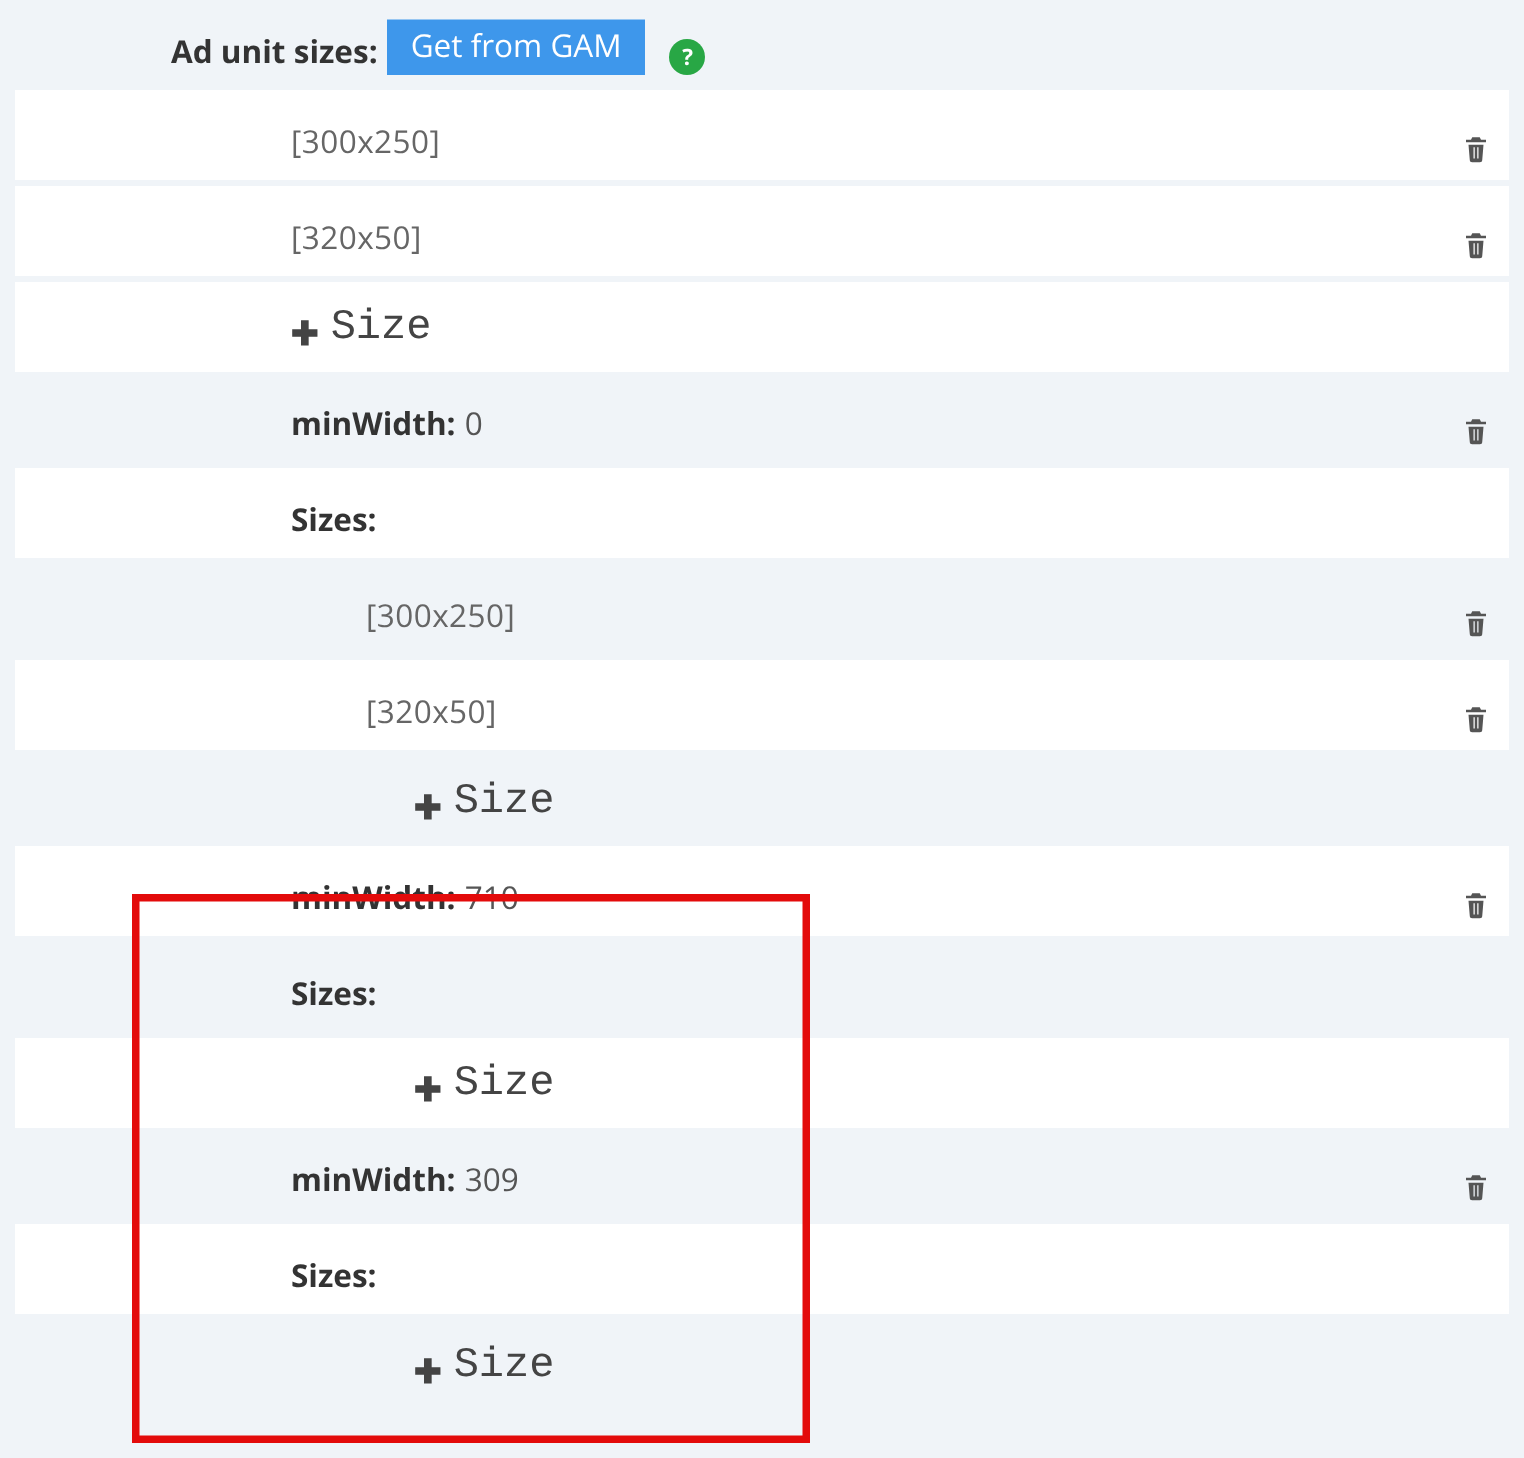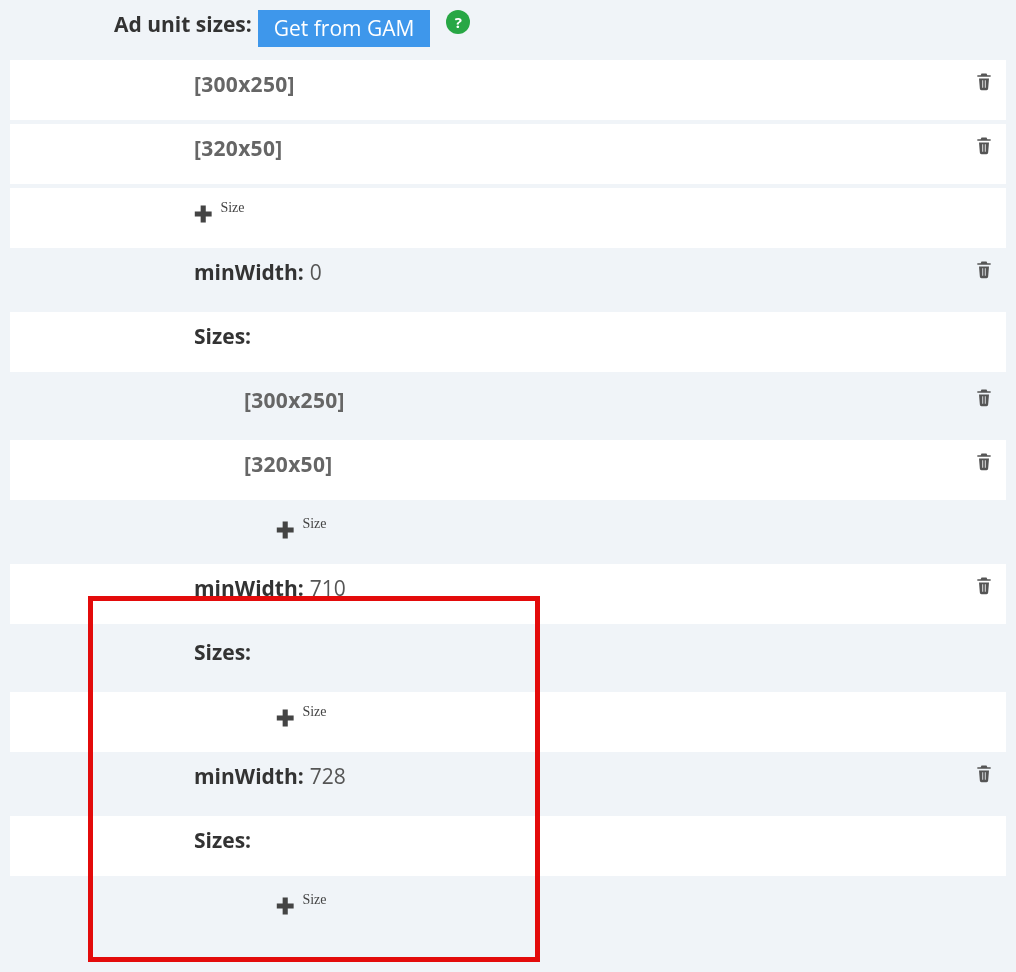--- a/index.html
+++ b/index.html
@@ -10,37 +10,37 @@
     height: 972px;
     overflow: hidden;
     color: #333;
   }
   .panel {
     width: 996px;
     margin: 0 10px;
   }
   .row {
     display: flex;
-    align-items: flex-start;
+    align-items: flex-end;
     min-height: 60px;
     padding: 10px 12px;
     font-size: 21px;
     line-height: 1.4;
     position: relative;
   }
   .row.gap { margin-bottom: 4px; }
   .bg-white { background: #ffffff; }
   .bg-light { background: #f0f4f8; }
   .indent-0 { padding-left: 104px; }
   .indent-1 { padding-left: 184px; }
   .indent-2 { padding-left: 234px; }
   .indent-3 { padding-left: 266px; }
   .label-strong { font-weight: 700; color: #333; }
   .val { font-weight: 400; color: #555; margin-left: 6px; }
-  .size-text { color: #666; font-weight: 700; letter-spacing: 0.3px; }
+  .size-text { color: #666; font-weight: 400; letter-spacing: 0.3px; }
   .btn-primary {
     display: inline-flex;
     align-items: center;
     background: #3e97eb;
     color: #fff;
     font-size: 21px;
     border-radius: 0;
     padding: 4px 16px;
     margin-left: 6px;
     font-weight: 400;
@@ -69,22 +69,22 @@
   }
   .trash svg { width: 20px; height: 22px; fill: #555; }
   .add-row { cursor: pointer; }
   .plus-icon {
     font-weight: 900;
     font-size: 22px;
     color: #444;
     margin-right: 8px;
   }
   .add-text {
-    font-family: Liberation Serif, serif;
-    font-size: 14px;
+    font-family: Liberation Mono, monospace;
+    font-size: 28px;
     color: #444;
   }
   .highlight-box {
     position: absolute;
     left: 88px;
     top: 596px;
     width: 452px;
     height: 366px;
     border: 5px solid #e30b0b;
     pointer-events: none;
@@ -169,21 +169,21 @@
   <div class="row bg-light gap indent-1">
     <span class="label-strong">Sizes:</span>
   </div>
   <div class="row bg-white indent-3 add-row">
     <span class="plus-icon">✚</span>
     <span class="add-text">Size</span>
   </div>
 
   <div class="row bg-light gap indent-1">
     <span class="label-strong">minWidth:</span>
-    <span class="val">728</span>
+    <span class="val">309</span>
     <span class="trash">
       <svg viewBox="0 0 24 24">
           <path d="M9 3h6l1 2h4v2H4V5h4l1-2zm-3 6h12l-1 12a2 2 0 0 1-2 2H9a2 2 0 0 1-2-2L6 9zm4 2v9h1v-9h-1zm3 0v9h1v-9h-1z"></path>
         </svg>
     </span>
   </div>
   <div class="row bg-white gap indent-1">
     <span class="label-strong">Sizes:</span>
   </div>
   <div class="row bg-light indent-3 add-row">

